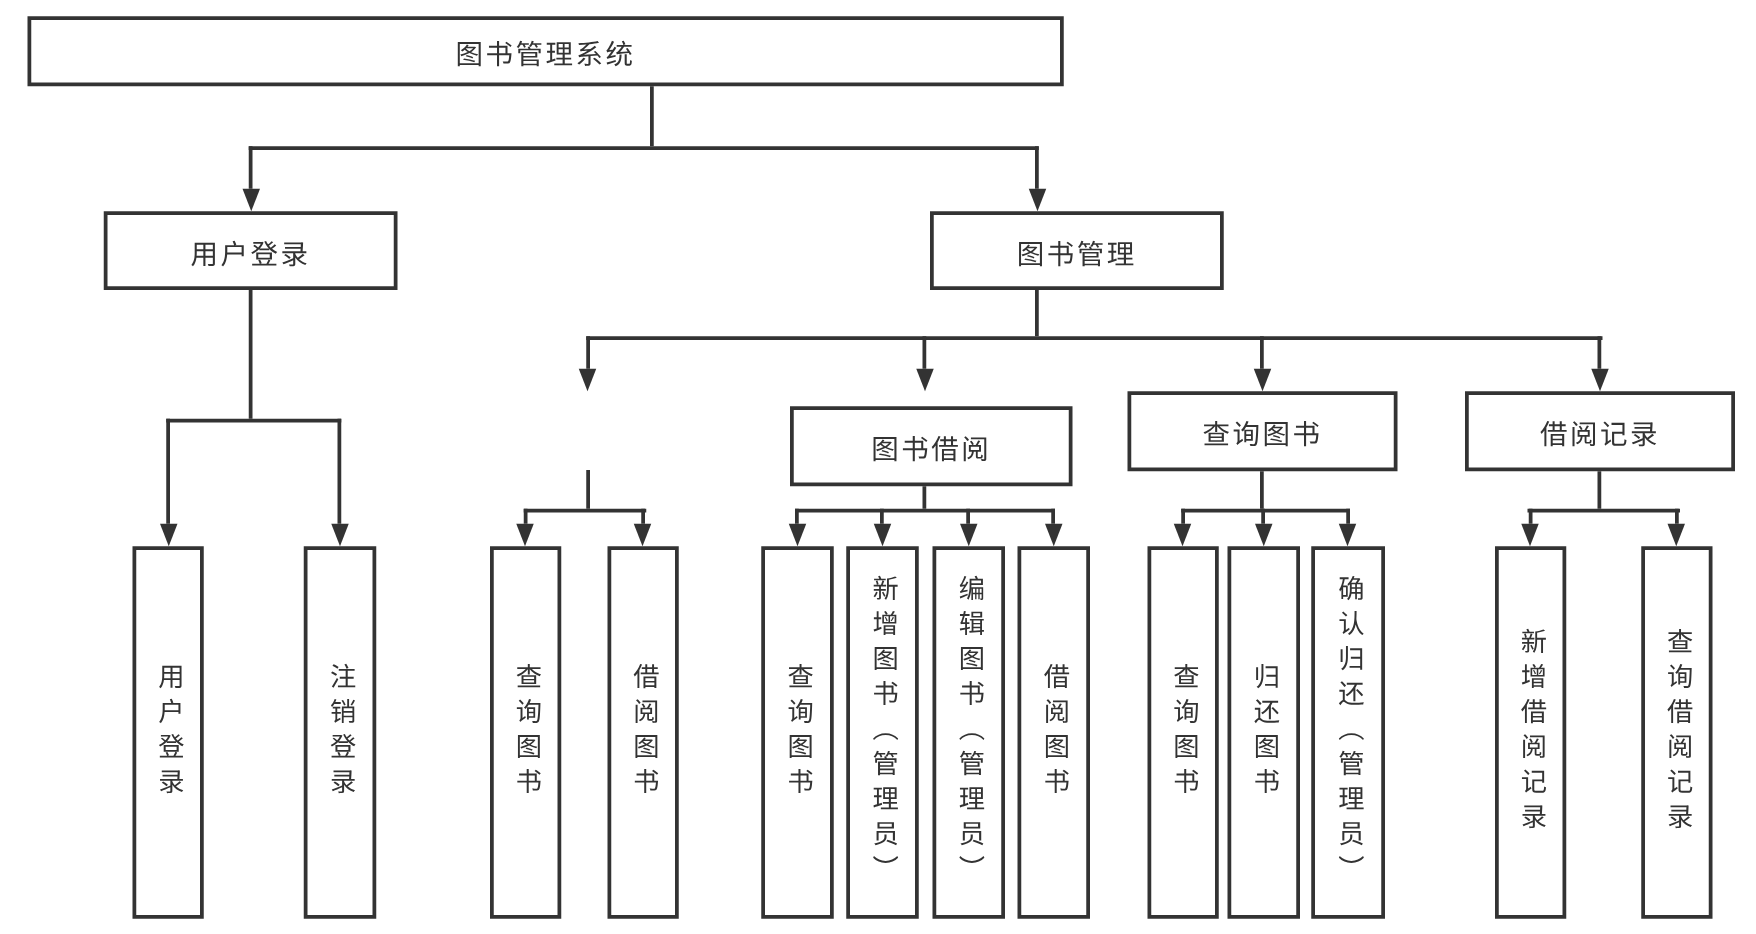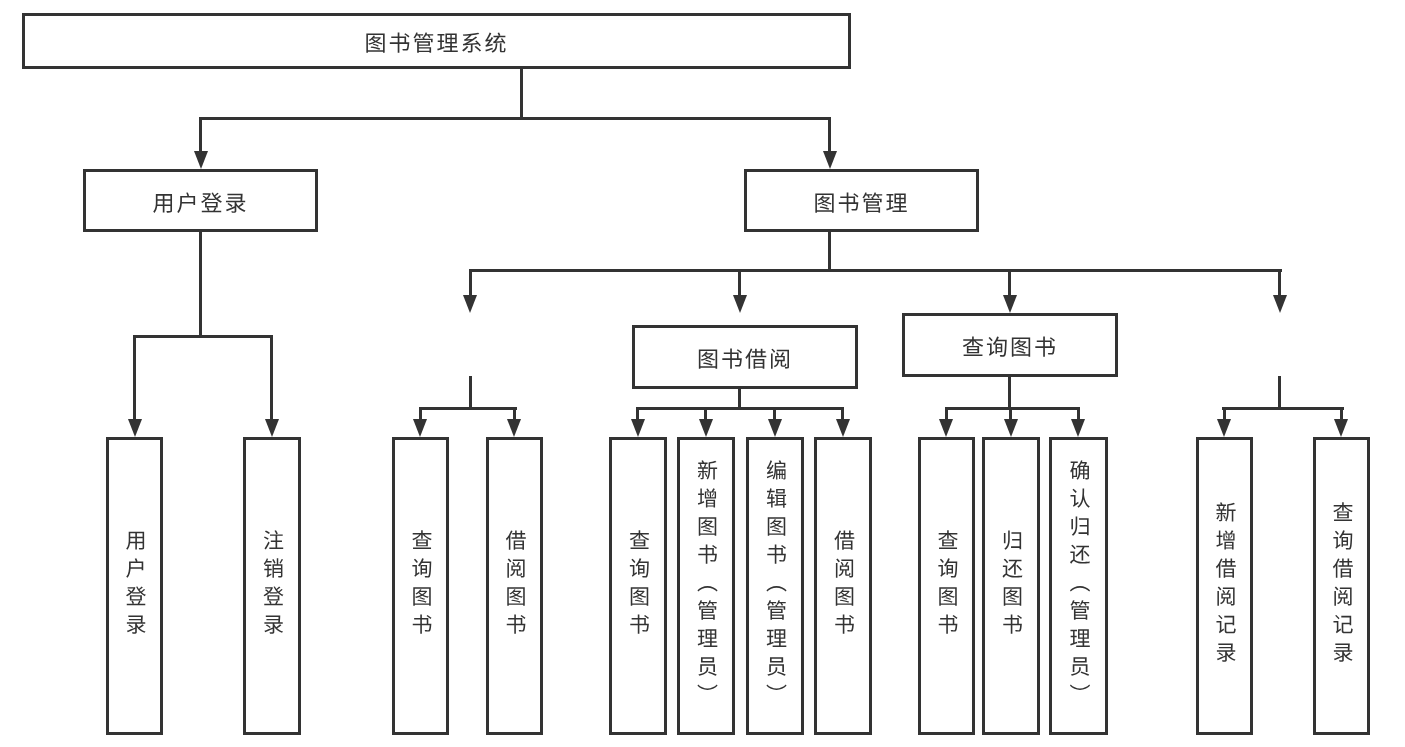--- a/index.html
+++ b/index.html
@@ -116,20 +116,23 @@
   <div class="ahead" style="left:1003px; top:295px"></div>
   <div class="line" style="left:1278px; top:269px; width:3px; height:26px"></div>
   <div class="ahead" style="left:1273px; top:295px"></div>
 
   <div class="hbox" style="left:632px; top:325px; width:226px; height:64px">
     <span class="hlabel">图书借阅</span>
   </div>
   <div class="hbox" style="left:902px; top:313px; width:216px; height:64px">
     <span class="hlabel">查询图书</span>
   </div>
+  <div class="hbox" style="left:1172px; top:313px; width:216px; height:64px">
+    <span class="hlabel">借阅记录</span>
+  </div>
 
   <div class="line" style="left:469px; top:376px; width:3px; height:31px"></div>
   <div class="line" style="left:419px; top:407px; width:98px; height:3px"></div>
   <div class="line" style="left:419px; top:407px; width:3px; height:12px"></div>
   <div class="ahead" style="left:413px; top:419px"></div>
   <div class="line" style="left:513px; top:407px; width:3px; height:12px"></div>
   <div class="ahead" style="left:507px; top:419px"></div>
 
   <div class="line" style="left:738px; top:376px; width:3px; height:31px"></div>
   <div class="line" style="left:636px; top:407px; width:208px; height:3px"></div>

